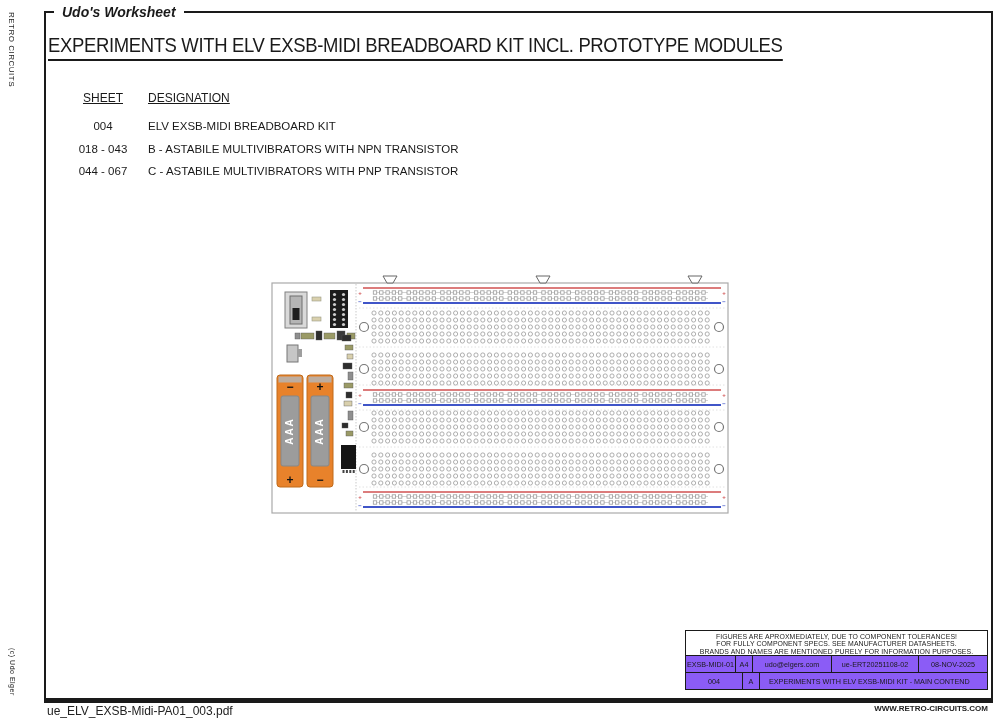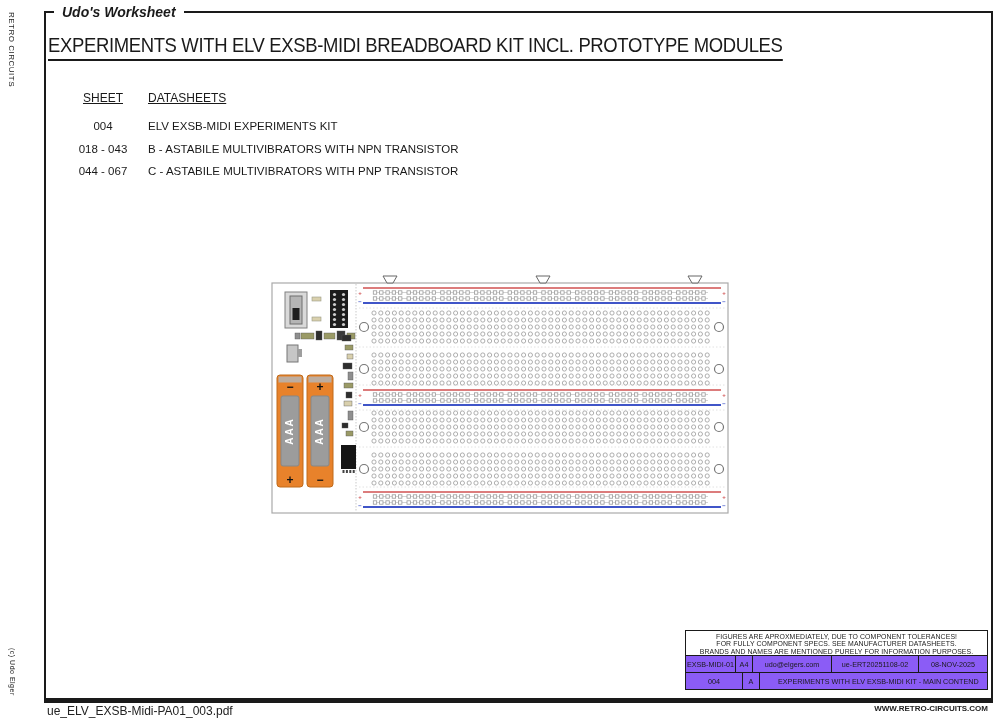--- a/index.html
+++ b/index.html
@@ -25,42 +25,42 @@
   .disc{border:1px solid #1a1a1a;height:26px;text-align:center;padding-top:2px;
         font-size:6.9px;line-height:7.4px;letter-spacing:.1px;white-space:nowrap}
   .dline{display:block}
   .trow{display:flex;margin-top:-1px;margin-left:0}
   .tcell{border:1px solid #1a1a1a;margin-left:-1px;height:18px;display:flex;align-items:center;
          justify-content:center;font-size:7.2px;white-space:nowrap;background:#8b5cf6}
   .tcell:first-child{margin-left:0}
   .w51{width:51px;flex:none}.w58{width:58px;flex:none}.w18{width:18px;flex:none}
   .w80{width:80px;flex:none}.w88{width:88px;flex:none}
   .grow{flex:1}
-  .leftal{justify-content:flex-start;padding-left:18px}
+  .leftal{justify-content:flex-start;padding-left:9px}
   .footer-left{left:47px;top:704px;font-size:12px;color:#222}
   .footer-right{right:12px;top:704px;font-size:8px;font-weight:bold;color:#222}
 </style>
 </head>
 <body>
 
 <div class="abs frame"></div>
 <div class="abs wslabel">Udo's Worksheet</div>
 <div class="abs vtext side-top">RETRO CIRCUITS</div>
 <div class="abs vtext side-bottom">(c) Udo Elger</div>
 
 <div class="abs doc-title">EXPERIMENTS WITH ELV EXSB-MIDI BREADBOARD KIT INCL. PROTOTYPE MODULES</div>
 
 <div class="abs sheet-table">
   <div class="srow shead">
     <div class="scol1">SHEET</div>
-    <div class="scol2">DATASHEETS</div>
+    <div class="scol2">DESIGNATION</div>
   </div>
   <div class="srow">
     <div class="scol1">004</div>
-    <div class="scol2">ELV EXSB-MIDI EXPERIMENTS KIT</div>
+    <div class="scol2">ELV EXSB-MIDI BREADBOARD KIT</div>
   </div>
   <div class="srow">
     <div class="scol1">018 - 043</div>
     <div class="scol2">B - ASTABILE MULTIVIBRATORS WITH NPN TRANSISTOR</div>
   </div>
   <div class="srow">
     <div class="scol1">044 - 067</div>
     <div class="scol2">C - ASTABILE MULTIVIBRATORS WITH PNP TRANSISTOR</div>
   </div>
 </div>

